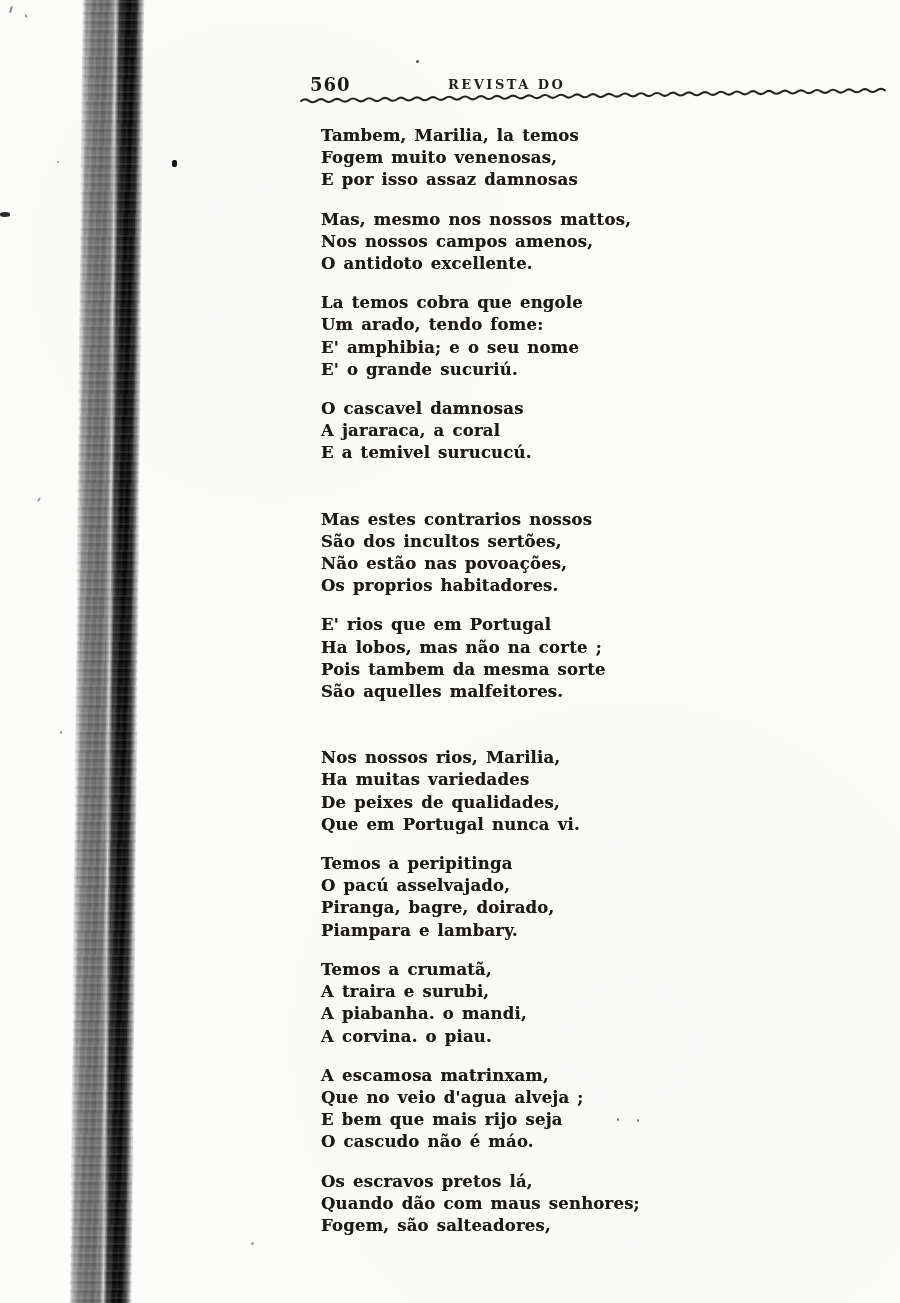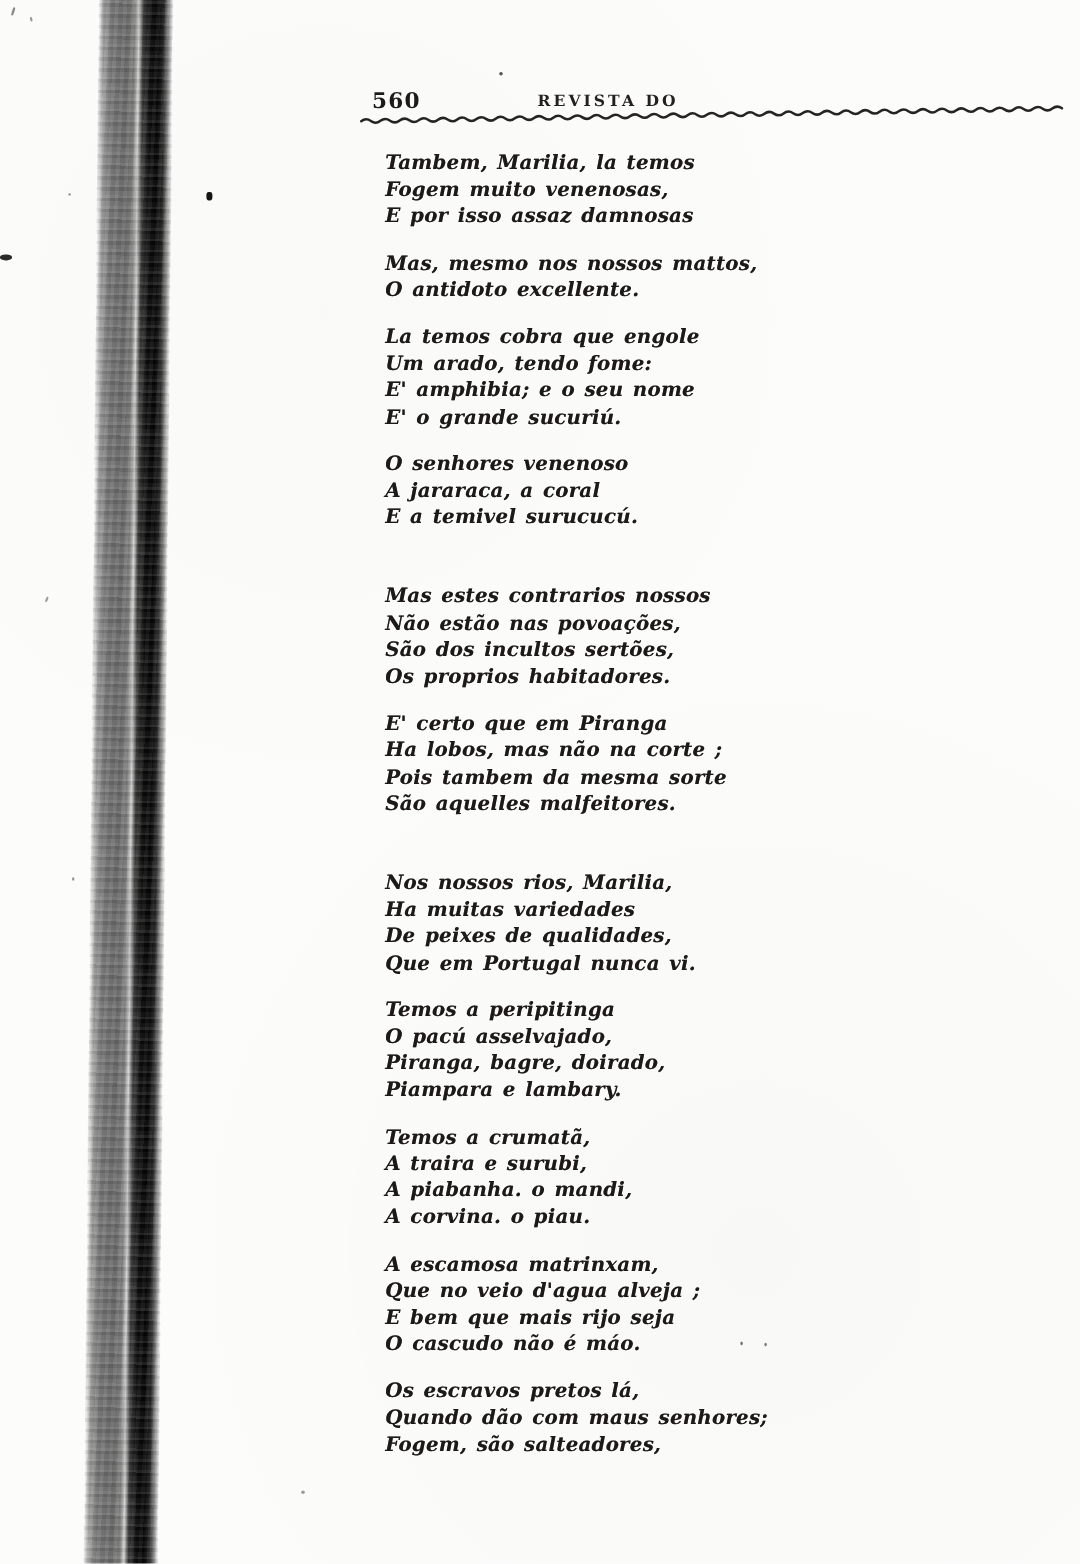--- a/index.html
+++ b/index.html
@@ -93,21 +93,21 @@
     position: absolute;
     left: 321px;
     top: 125px;
     width: 430px;
     color: #1c1916;
     font-size: 16.5px;
     font-weight: bold;
     letter-spacing: 0.2px;
     word-spacing: 2px;
   }
-  .stanza { margin-bottom: 17px; font-style: italic; }
+  .stanza { margin-bottom: 17px; }
   .stanza.gap-after { margin-bottom: 44px; }
   .line {
     line-height: 22.2px;
     white-space: nowrap;
     text-shadow: 0 0 0.4px rgba(30,26,22,0.55);
   }
 
   
   .speck { position: absolute; background: #151515; border-radius: 50%; }
   .speck.s1 { left: 172px; top: 160px; width: 5px; height: 7px; border-radius: 40%; }
@@ -140,41 +140,42 @@
   </div>
 
   <div class="poem" id="poem">
       <div class="stanza">
         <div class="line">Tambem, Marilia, la temos</div>
         <div class="line">Fogem muito venenosas,</div>
         <div class="line">E por isso assaz damnosas</div>
       </div>
       <div class="stanza">
         <div class="line">Mas, mesmo nos nossos mattos,</div>
+        <div class="line">Nos nossos campos amenos,</div>
         <div class="line">O antidoto excellente.</div>
       </div>
       <div class="stanza">
         <div class="line">La temos cobra que engole</div>
         <div class="line">Um arado, tendo fome:</div>
         <div class="line">E' amphibia; e o seu nome</div>
         <div class="line">E' o grande sucuriú.</div>
       </div>
       <div class="stanza gap-after">
-        <div class="line">O senhores venenoso</div>
+        <div class="line">O cascavel damnosas</div>
         <div class="line">A jararaca, a coral</div>
         <div class="line">E a temivel surucucú.</div>
       </div>
       <div class="stanza">
         <div class="line">Mas estes contrarios nossos</div>
+        <div class="line">São dos incultos sertões,</div>
         <div class="line">Não estão nas povoações,</div>
-        <div class="line">São dos incultos sertões,</div>
         <div class="line">Os proprios habitadores.</div>
       </div>
       <div class="stanza gap-after">
-        <div class="line">E' certo que em Piranga</div>
+        <div class="line">E' rios que em Portugal</div>
         <div class="line">Ha lobos, mas não na corte ;</div>
         <div class="line">Pois tambem da mesma sorte</div>
         <div class="line">São aquelles malfeitores.</div>
       </div>
       <div class="stanza">
         <div class="line">Nos nossos rios, Marilia,</div>
         <div class="line">Ha muitas variedades</div>
         <div class="line">De peixes de qualidades,</div>
         <div class="line">Que em Portugal nunca vi.</div>
       </div>

